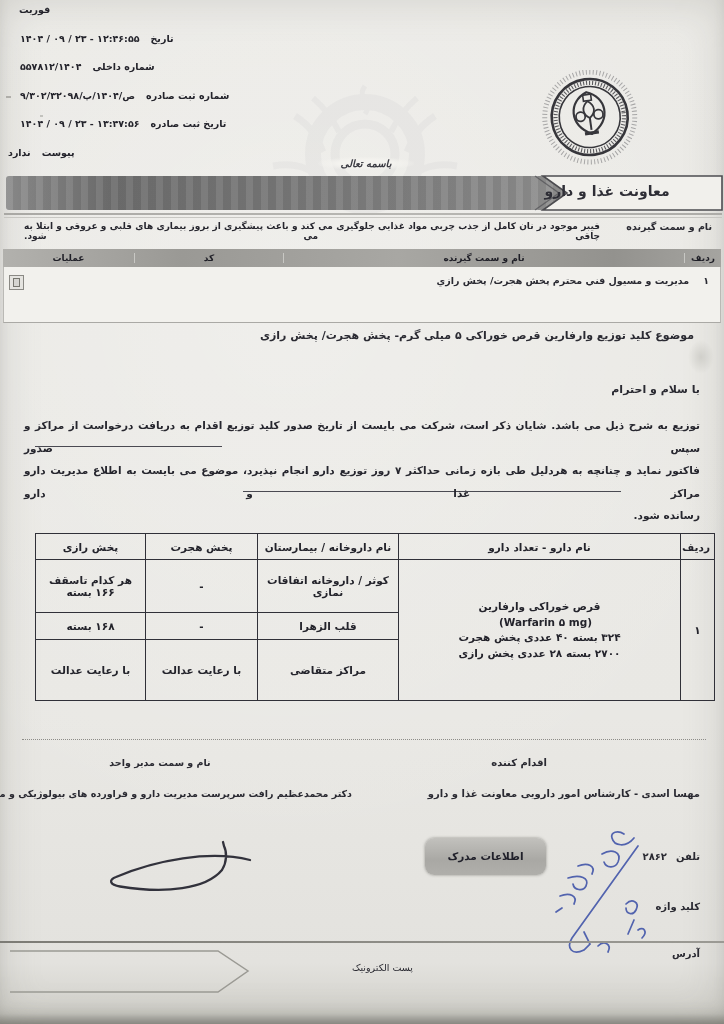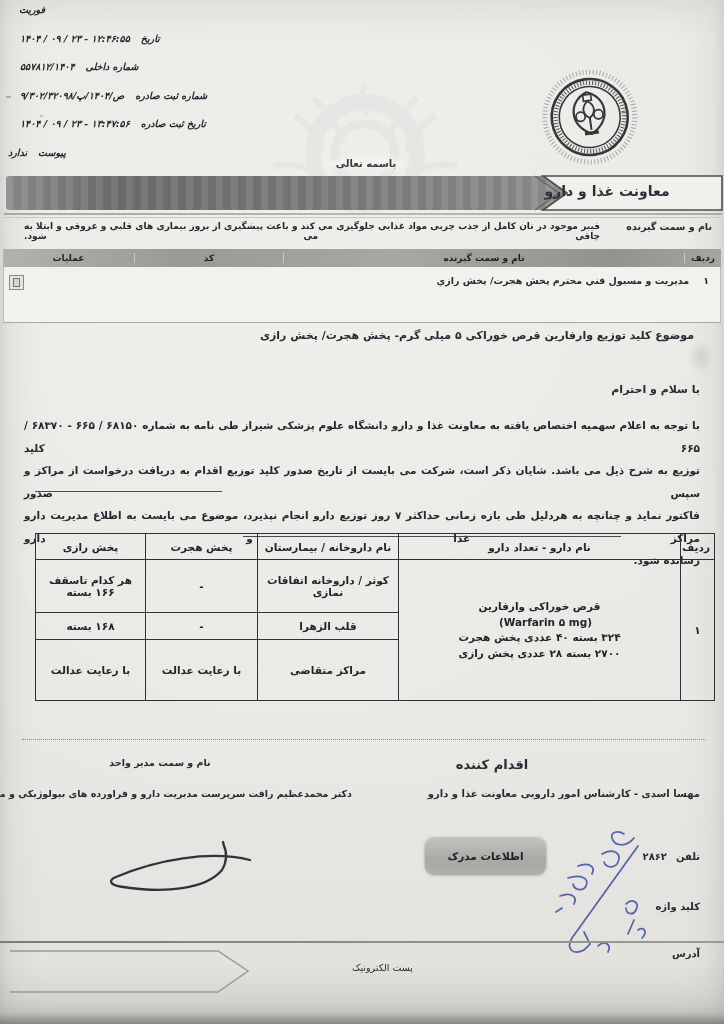--- a/index.html
+++ b/index.html
@@ -9,32 +9,32 @@
       radial-gradient(ellipse 120% 90% at 40% 30%, rgba(255,255,255,.25), rgba(0,0,0,0) 60%),
       linear-gradient(180deg,#ebeae6 0%,#e9e8e4 70%,#e3e2de 94%,#d2d1cb 99%,#a9a8a2 100%),
       #e9e8e4;
     box-shadow:inset 0 0 40px rgba(110,110,100,.22), inset 0 -14px 18px -10px rgba(80,80,72,.45);
     font-family:"DejaVu Sans", sans-serif;
     color:#2a2a32;direction:rtl;
   }
   .abs{position:absolute;}
   .ltr{direction:ltr;unicode-bidi:isolate;margin-left:12px;}
   
-  #meta{top:4px;left:8px;width:182px;font-style:italic;}
+  #meta{top:4px;left:8px;width:182px;}
   .meta-row{display:flex;justify-content:flex-end;align-items:baseline;gap:11px;height:28.6px;}
   .meta-label{font-size:9.5px;font-weight:bold;color:#23232b;white-space:nowrap;}
   .meta-value{font-size:9.5px;font-weight:bold;color:#23232b;white-space:nowrap;}
   
   #seal{left:541px;top:70px;width:98px;height:98px;opacity:.88;}
   
   #watermark{left:243px;top:76px;width:244px;height:142px;opacity:.55;}
   
   #besmellah{top:157px;left:318px;width:96px;text-align:center;font-size:10px;font-weight:bold;
     color:#3a3a42;background:radial-gradient(ellipse at center,#f4f3ef 40%,rgba(244,243,239,0) 75%);
-    border-radius:10px;padding:1px 0;}
+    border-radius:10px;padding:1px 0;font-style:italic;}
   
   #bar{left:6px;right:4px;top:176px;height:34px;border-radius:3px;
     background:
       repeating-linear-gradient(90deg, rgba(255,255,255,.06) 0 7px, rgba(0,0,0,.05) 7px 15px),
       linear-gradient(90deg,#8e8e8e,#6f6f6f 15%,#7b7b7b 45%,#8a8a8a 70%,#a3a3a1 96%);
     filter:blur(.35px);}
   #flag{left:505px;top:173px;width:219px;height:40px;}
   #flag-label{left:532px;top:183px;width:150px;text-align:center;font-size:14px;font-weight:bold;color:#2e2e36;}
   .rule{left:4px;right:2px;height:2px;background:linear-gradient(90deg,#a9a8a4,#b8b7b3 55%,#adaca8);}
   #rule1{top:213px;} #rule2{top:217px;height:1px;background:#c8c7c3;}
@@ -65,21 +65,21 @@
   .useg{border-bottom:1px solid #4a4a52;padding-bottom:15px;}
   
   #drug-table{top:533px;left:35px;width:679px;border-collapse:collapse;table-layout:fixed;direction:rtl;}
   #drug-table td,#drug-table th{border:1.4px solid #303038;font-size:10.5px;font-weight:bold;
     text-align:center;vertical-align:middle;padding:2px 4px;color:#23232b;}
   #drug-table .hrow{height:26px;}
   #drug-table .r1{height:53px;} #drug-table .r2{height:27px;} #drug-table .r3{height:61px;}
   .drugline{line-height:15.5px;}
   
   #sig-divider{top:739px;left:22px;right:18px;border-top:1px dotted #8d8c88;height:0;}
-  #actor-label{top:757px;left:437px;width:110px;text-align:center;font-size:13px;font-weight:bold;}
+  #actor-label{top:757px;left:437px;width:110px;font-size:10px;font-weight:bold;}
   #manager-label{top:757px;left:105px;width:110px;text-align:center;font-size:9.5px;font-weight:bold;}
   #actor-name{top:788px;right:24px;font-size:10px;font-weight:bold;white-space:nowrap;}
   #manager-name{top:788px;left:52px;width:300px;text-align:center;font-size:9.5px;font-weight:bold;white-space:nowrap;}
   
   #phone-row{top:851px;right:24px;display:flex;gap:9px;align-items:baseline;}
   #phone-row span{font-size:10px;font-weight:bold;}
   #doc-info-btn{top:838px;left:425px;width:121px;height:37px;line-height:37px;text-align:center;
     font-size:10.5px;font-weight:bold;color:#20202a;cursor:pointer;
     background:linear-gradient(180deg,#c2c1bd,#a9a8a4 60%,#b0afab);
     box-shadow:0 0 3px rgba(90,90,84,.6);border-radius:9px;}
@@ -180,21 +180,20 @@
     </div>
     <div id="ops-icon">
         <div class="inner"></div>
       </div>
   </div>
 
   <div id="subject" class="abs">موضوع کليد توزيع وارفارين قرص خوراکی ۵ ميلی گرم- پخش هجرت/ پخش رازی</div>
   <div id="salutation" class="abs">با سلام و احترام</div>
 
   <div id="body-par" class="abs">
-    <div class="bodyline">با توجه به اعلام سهميه اختصاص يافته به معاونت غذا و دارو دانشگاه علوم پزشکی شيراز طی نامه به شماره ۶۸۱۵۰ / ۶۶۵ - ۶۸۳۷۰ / ۶۶۵ کليد</div>
     <div class="bodyline"><span>توزيع  به شرح ذيل می باشد. شايان ذکر است، شرکت می بايست از تاريخ صدور کليد توزيع </span><span class="useg">اقدام به دريافت درخواست از مراکز</span><span> و سپس صدور</span></div>
     <div class="bodyline"><span>فاکتور نمايد و </span><span class="useg">چنانچه به هردليل طی بازه زمانی حداکثر ۷ روز توزيع دارو انجام نپذيرد،</span><span> موضوع می بايست به اطلاع مديريت دارو مراکز غذا و دارو</span></div>
     <div class="bodyline last">رسانده شود.</div>
   </div>
 
   <table id="drug-table" class="abs">
     <colgroup>
         <col style="width:34px">
         <col style="width:282px">
         <col style="width:141px">

